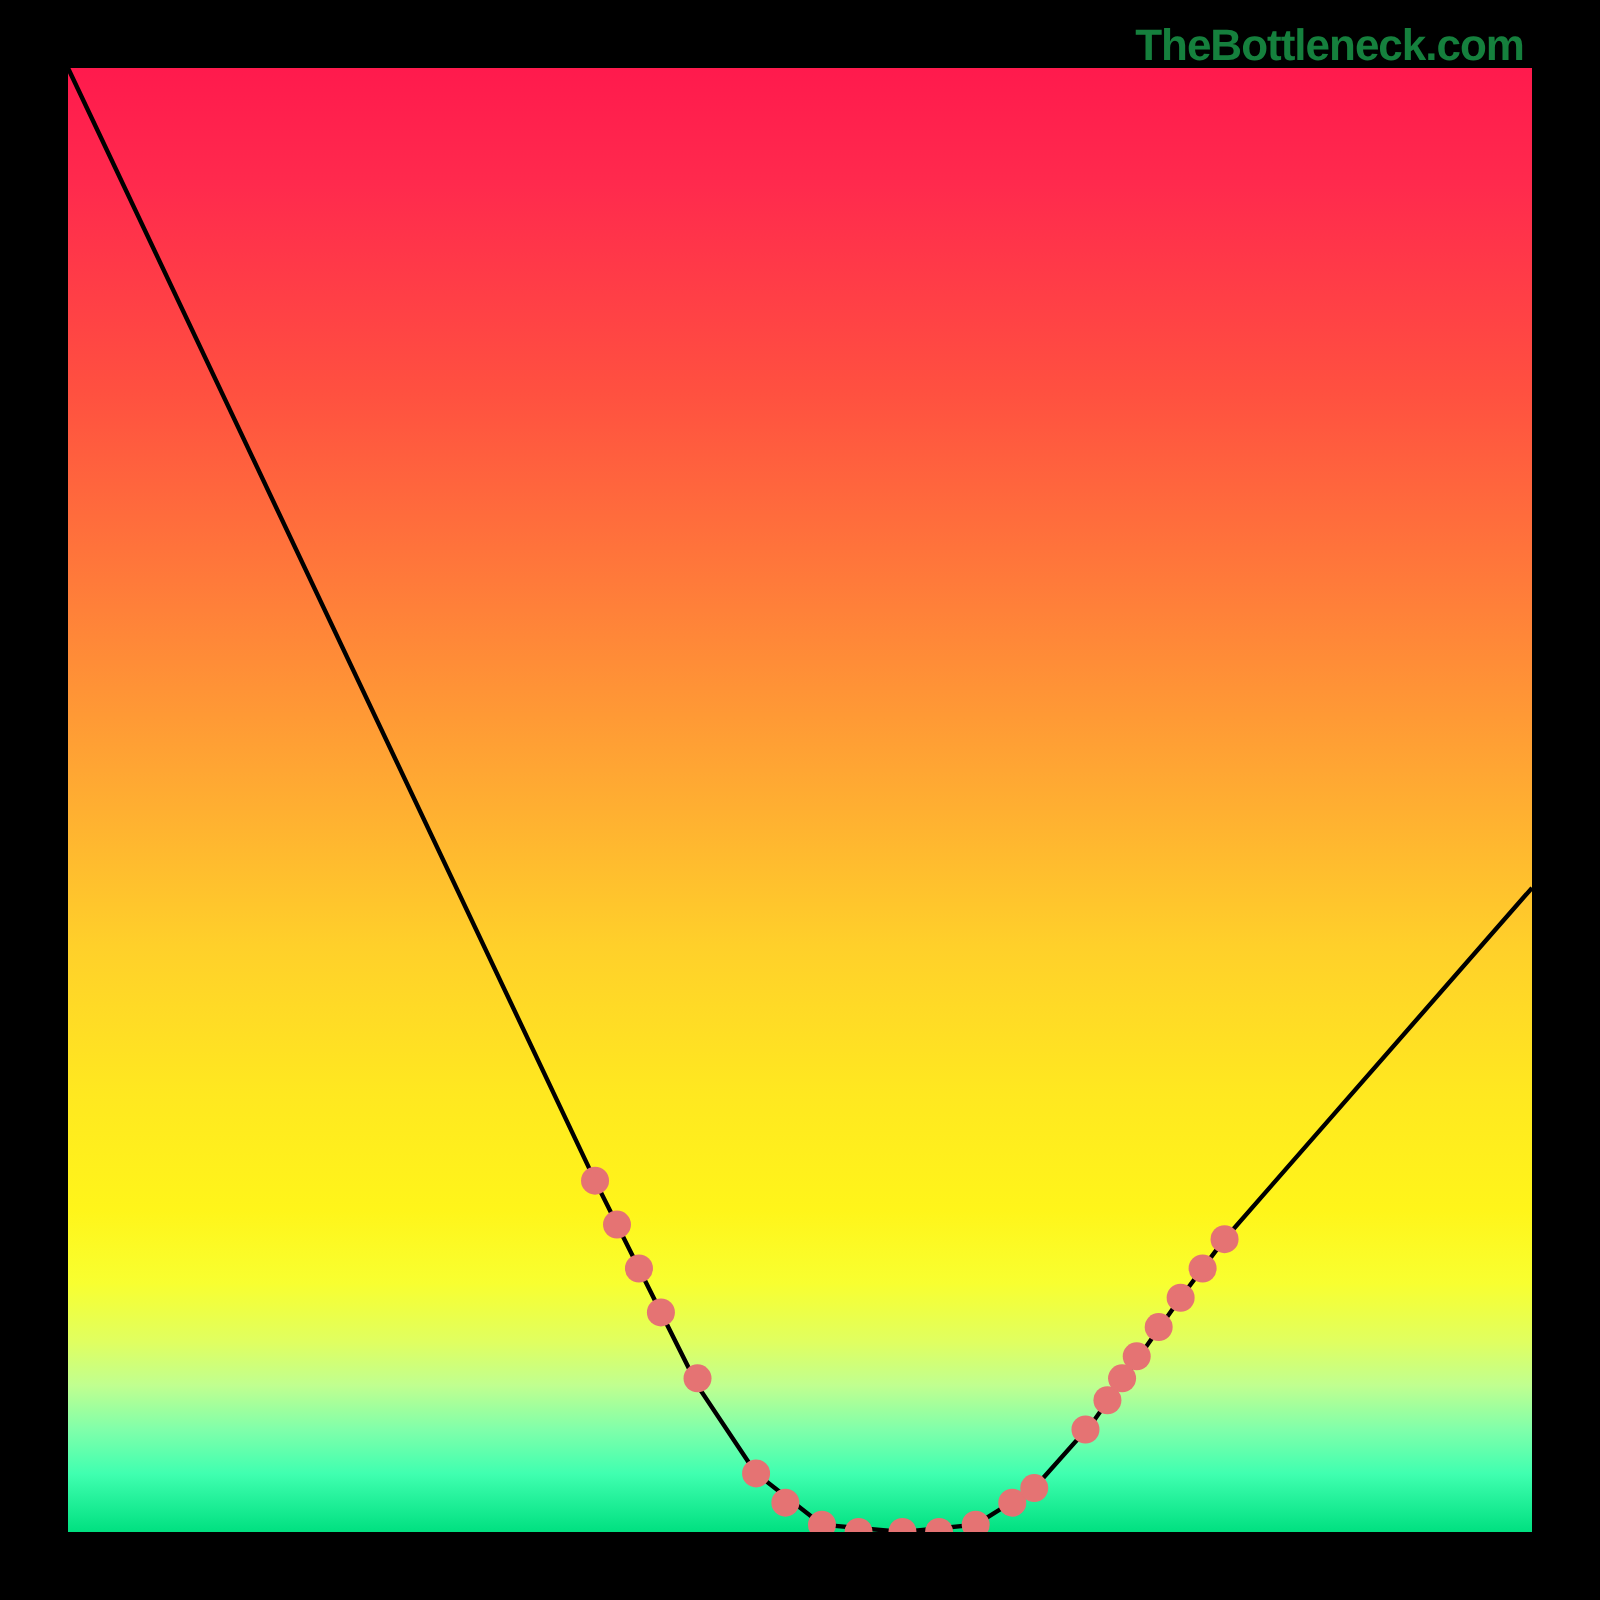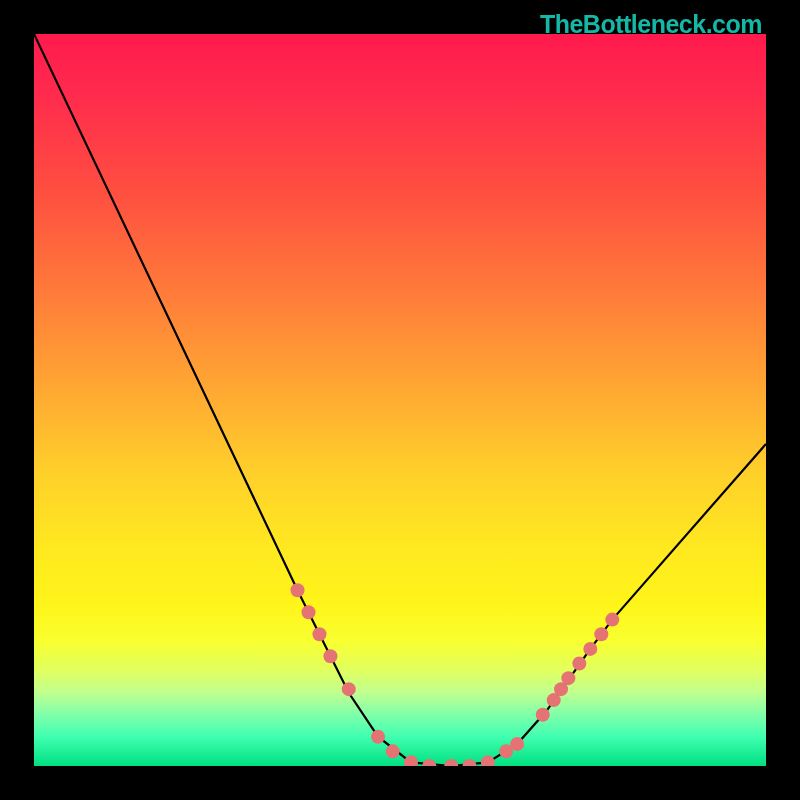--- a/index.html
+++ b/index.html
@@ -29,23 +29,23 @@
       #e0ff60 87%,
       #c0ff90 90%,
       #80ffaa 93%,
       #40ffb0 96%,
       #00e080 100%);
   }
   .watermark {
     position: absolute;
     top: 10px;
     right: 38px;
-    color: #14b8a6;
+    color: #15803d;
     font-family: Arial, Helvetica, sans-serif;
-    font-size: 25px;
+    font-size: 22px;
     font-weight: bold;
     letter-spacing: -0.5px;
     z-index: 5;
   }
   svg.curve {
     position: absolute;
     left: 0;
     top: 0;
     width: 100%;
     height: 100%;

